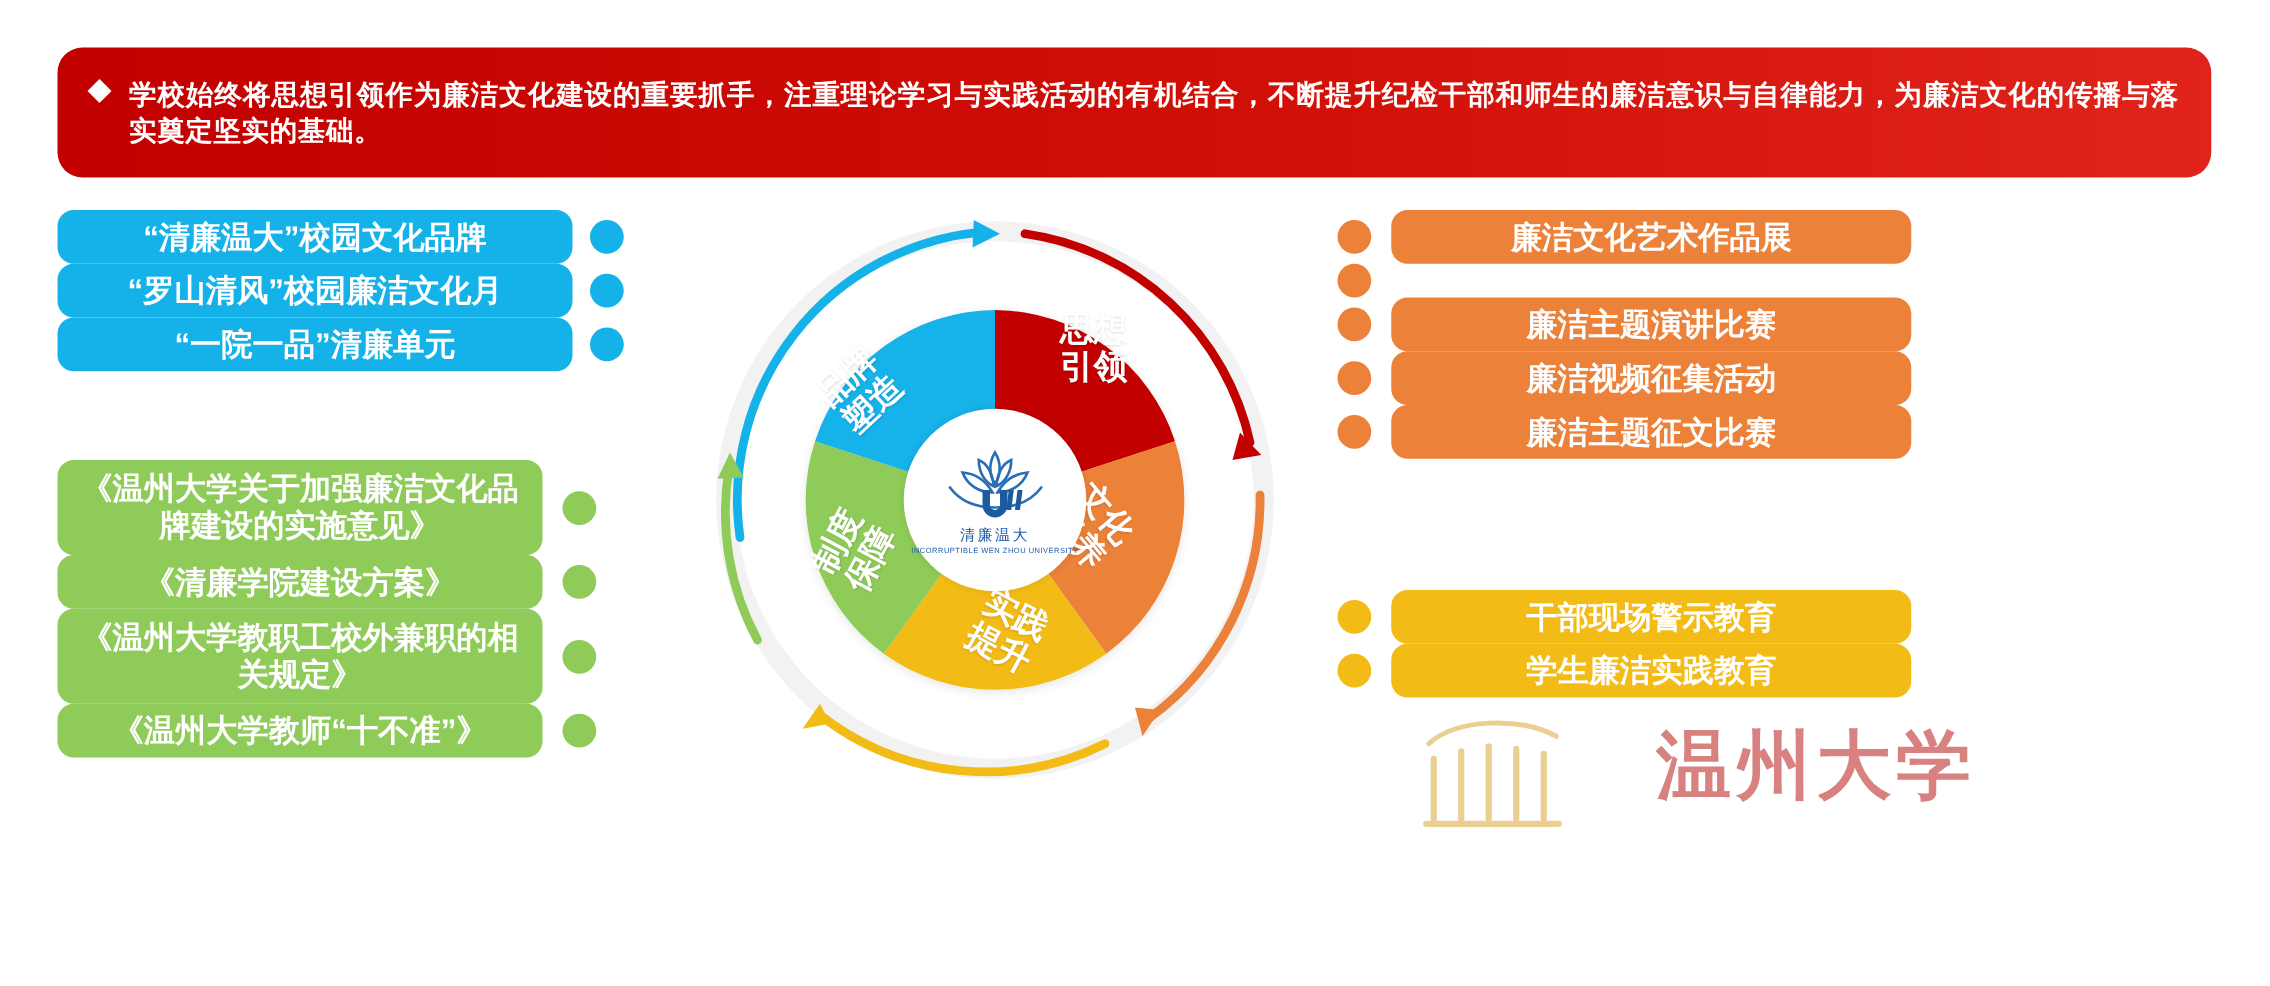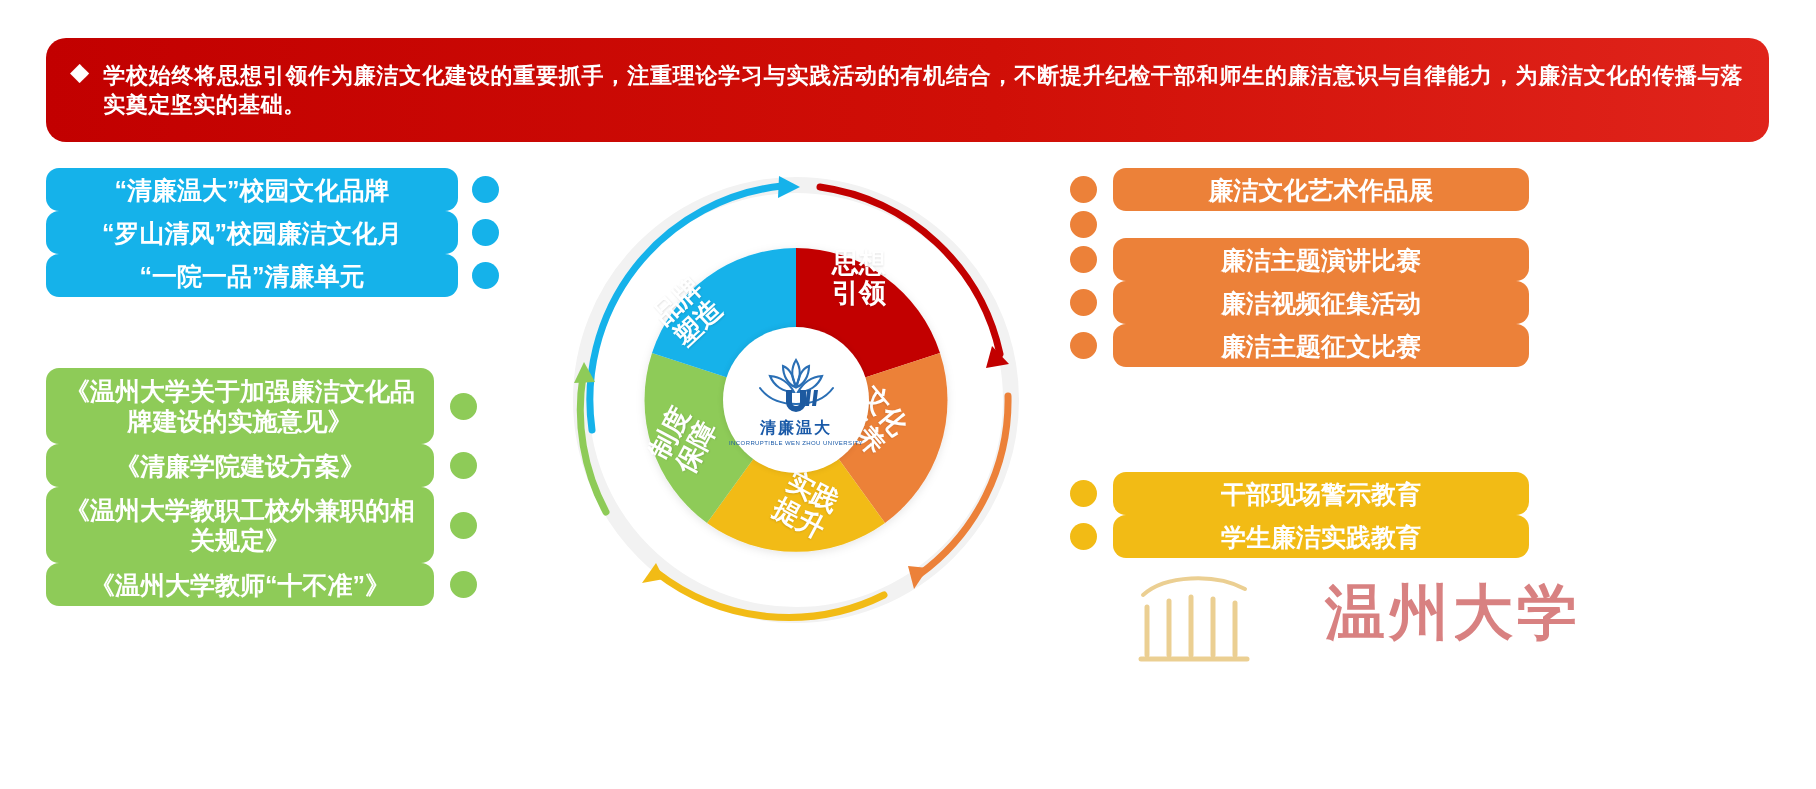--- a/index.html
+++ b/index.html
@@ -68,34 +68,34 @@
 
   
   .wheel{position:absolute;left:536px;top:140px;width:520px;height:520px;}
   .wheel svg{display:block;}
   .seg-label{
     position:absolute;color:#ffffff;font-weight:bold;font-size:27px;
     line-height:1.12;text-align:center;pointer-events:none;
     text-shadow:0 1px 2px rgba(0,0,0,.13);
     white-space:pre-line;
   }
-  #lbl-sixiang{left:296px;top:108px;text-align:right;}
+  #lbl-sixiang{left:312px;top:108px;text-align:right;}
   #lbl-pinpai{left:125px;top:142px;transform:rotate(-43deg);}
   #lbl-wenhua{left:310px;top:250px;transform:rotate(50deg);}
   #lbl-zhidu{left:120px;top:270px;transform:rotate(-62deg);}
   #lbl-shijian{left:243px;top:335px;transform:rotate(28deg);}
 
   
   .hub{
     position:absolute;left:187px;top:187px;width:146px;height:146px;
     border-radius:50%;background:#ffffff;
     box-shadow:0 0 6px rgba(0,0,0,.10);
     display:flex;flex-direction:column;align-items:center;justify-content:center;
   }
-  .hub-cn{font-size:16px;color:#1a5aa8;letter-spacing:2px;margin-top:2px;font-weight:bold;}
+  .hub-cn{font-size:12px;color:#1a5aa8;letter-spacing:2px;margin-top:2px;font-weight:normal;}
   .hub-en{font-size:6px;color:#1a5aa8;letter-spacing:.4px;margin-top:1px;}
 
   
   .watermark{
     position:absolute;left:1135px;top:555px;width:560px;height:120px;
     pointer-events:none;opacity:.55;
   }
   .wm-text{
     position:absolute;left:190px;top:18px;
     font-size:60px;font-weight:bold;color:#b91c1c;

